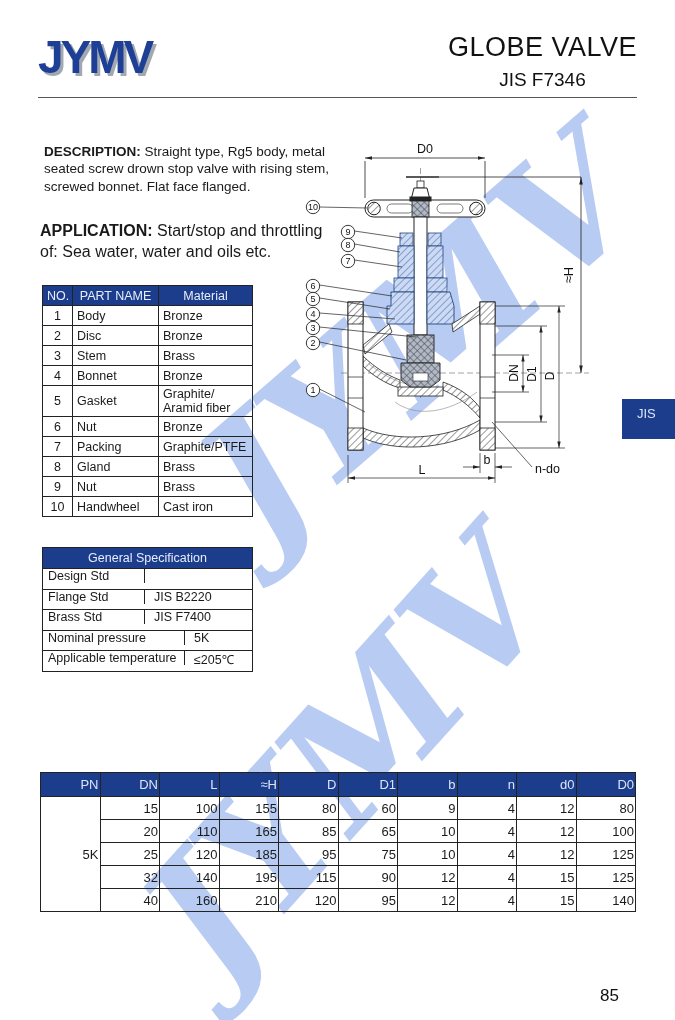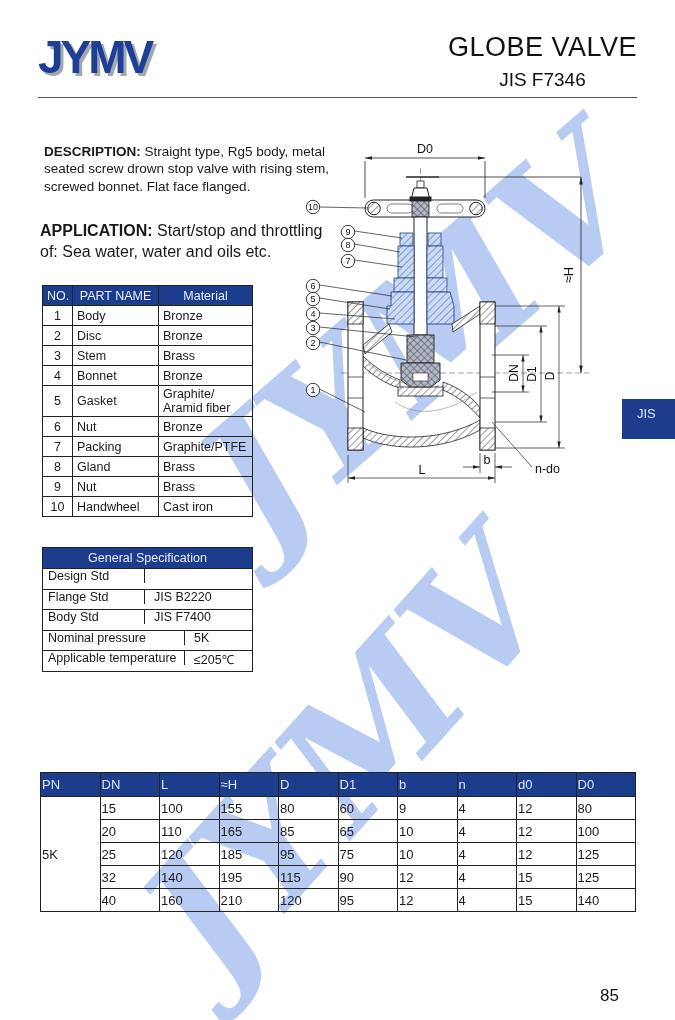--- a/index.html
+++ b/index.html
@@ -31,21 +31,21 @@
   .parts td.c0{text-align:center;padding:1px 1px;}
   
   .spec{position:absolute;left:42px;top:547px;width:209px;border:1.6px solid #222;font-size:12.5px;}
   .spec-title{background:#1c3d8c;color:#e7edfb;text-align:center;height:20px;line-height:20px;}
   .spec-row{display:flex;border-top:1px solid #222;height:19.5px;align-items:flex-start;}
   .spec-label{border-right:1px solid #222;padding-left:5px;display:flex;align-items:center;}
   .spec-value{flex:1;padding-left:9px;display:flex;align-items:center;}
   
   .dims{position:absolute;left:40px;top:772px;width:596px;border-collapse:collapse;
         font-size:13px;table-layout:fixed;}
-  .dims th,.dims td{border:1px solid #222;text-align:left;background:transparent;}
+  .dims th,.dims td{border:1px solid #222;text-align:right;background:transparent;}
   .dims th{background:#1c3d8c;color:#dbe4f8;font-weight:normal;height:21px;}
   .dims td{height:20px;margin-left:40px;}
   
   .jistab{position:absolute;left:622px;top:399px;width:53px;height:40px;background:#1c3d8c;
           color:#dbe4f8;font-size:13px;line-height:29px;padding-left:15px;box-sizing:border-box;}
   .pagenum{position:absolute;left:600px;top:986px;font-size:17px;color:#111;}
   .drawing{position:absolute;left:295px;top:140px;}
   svg text{font-family:"Liberation Sans",sans-serif;fill:#111;}
 </style>
 </head>
@@ -318,21 +318,21 @@
       <div class="spec-title">General Specification</div>
     <div class="spec-row">
           <div class="spec-label" style="width: 96px;">Design Std</div>
           <div class="spec-value"></div>
         </div>
         <div class="spec-row">
           <div class="spec-label" style="width: 96px;">Flange Std</div>
           <div class="spec-value">JIS B2220</div>
         </div>
         <div class="spec-row">
-          <div class="spec-label" style="width: 96px;">Body Std</div>
+          <div class="spec-label" style="width: 96px;">Brass Std</div>
           <div class="spec-value">JIS F7400</div>
         </div>
         <div class="spec-row">
           <div class="spec-label" style="width: 136px;">Nominal pressure</div>
           <div class="spec-value">5K</div>
         </div>
         <div class="spec-row">
           <div class="spec-label" style="width: 136px;">Applicable temperature</div>
           <div class="spec-value">≤205℃</div>
         </div>

